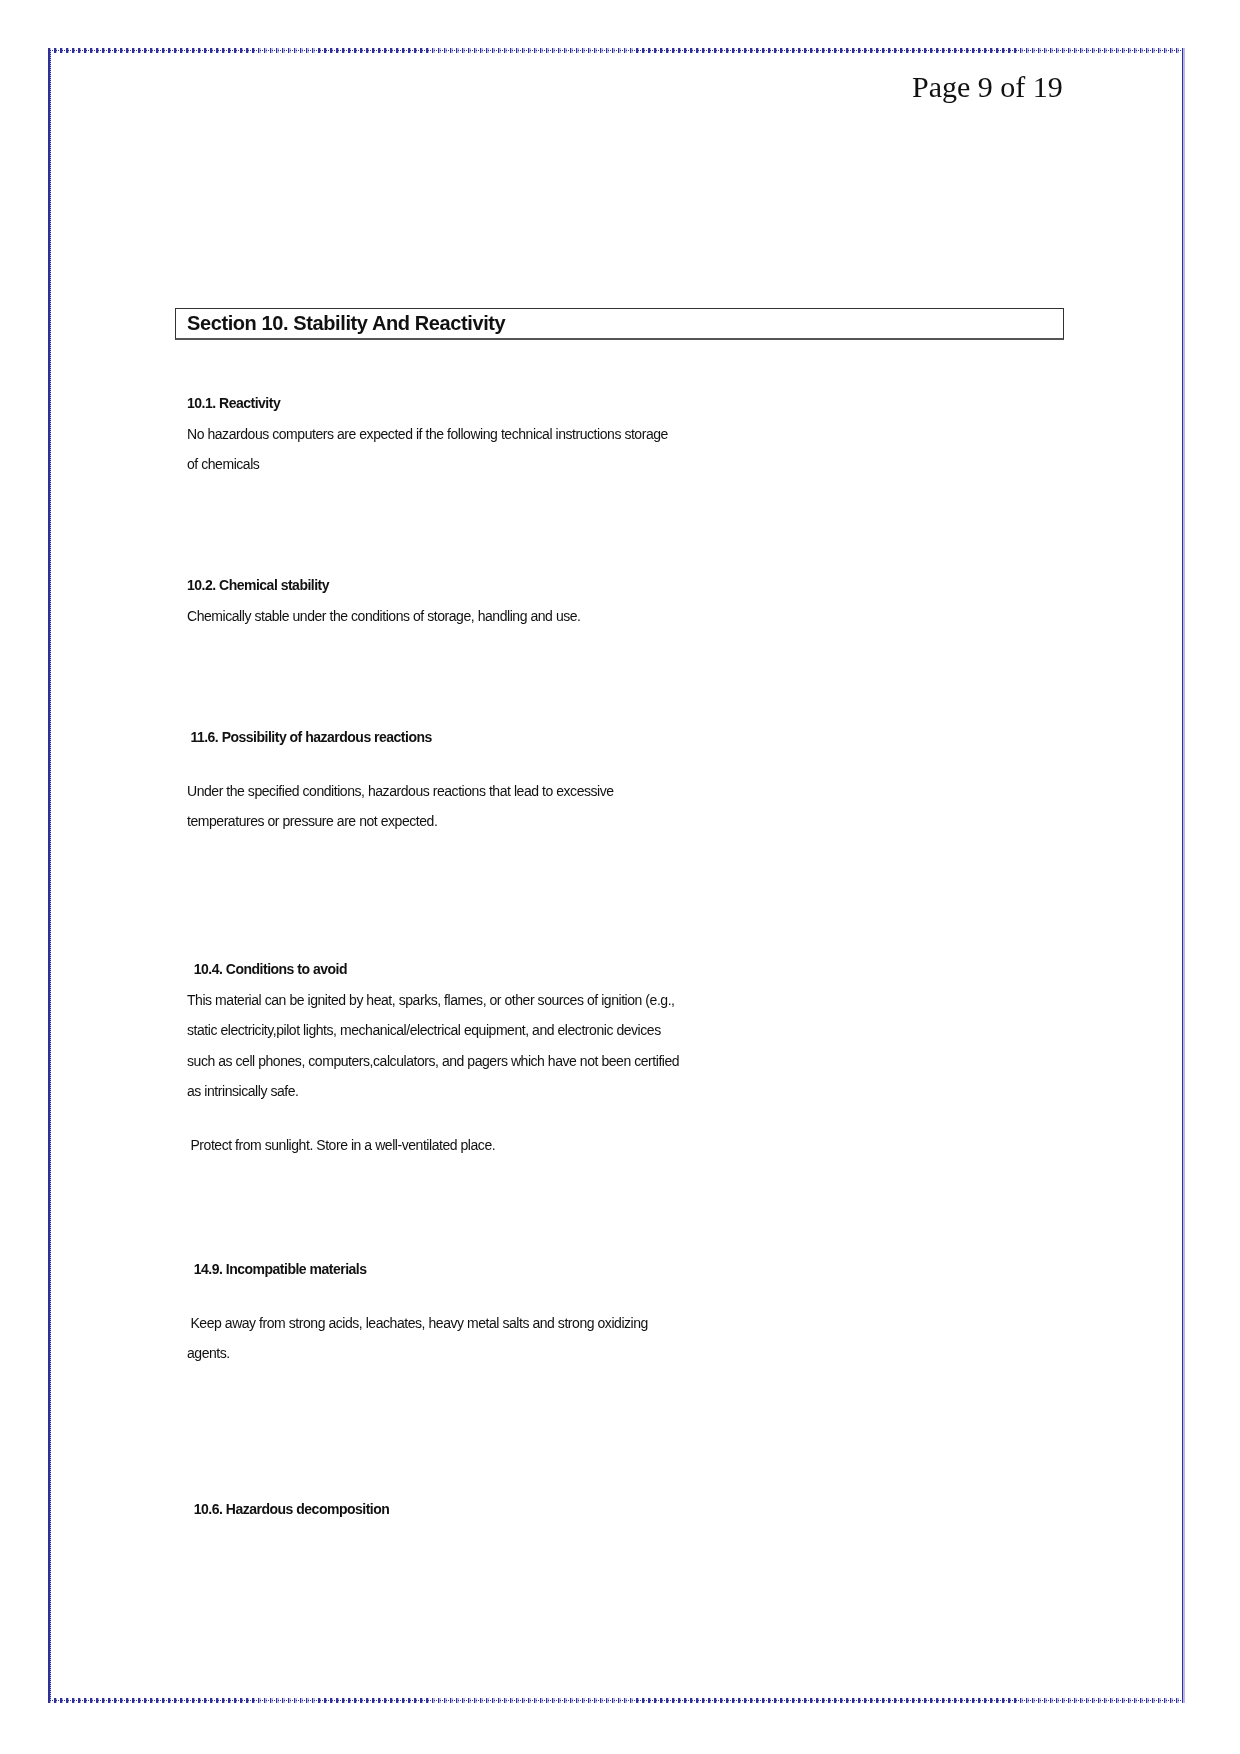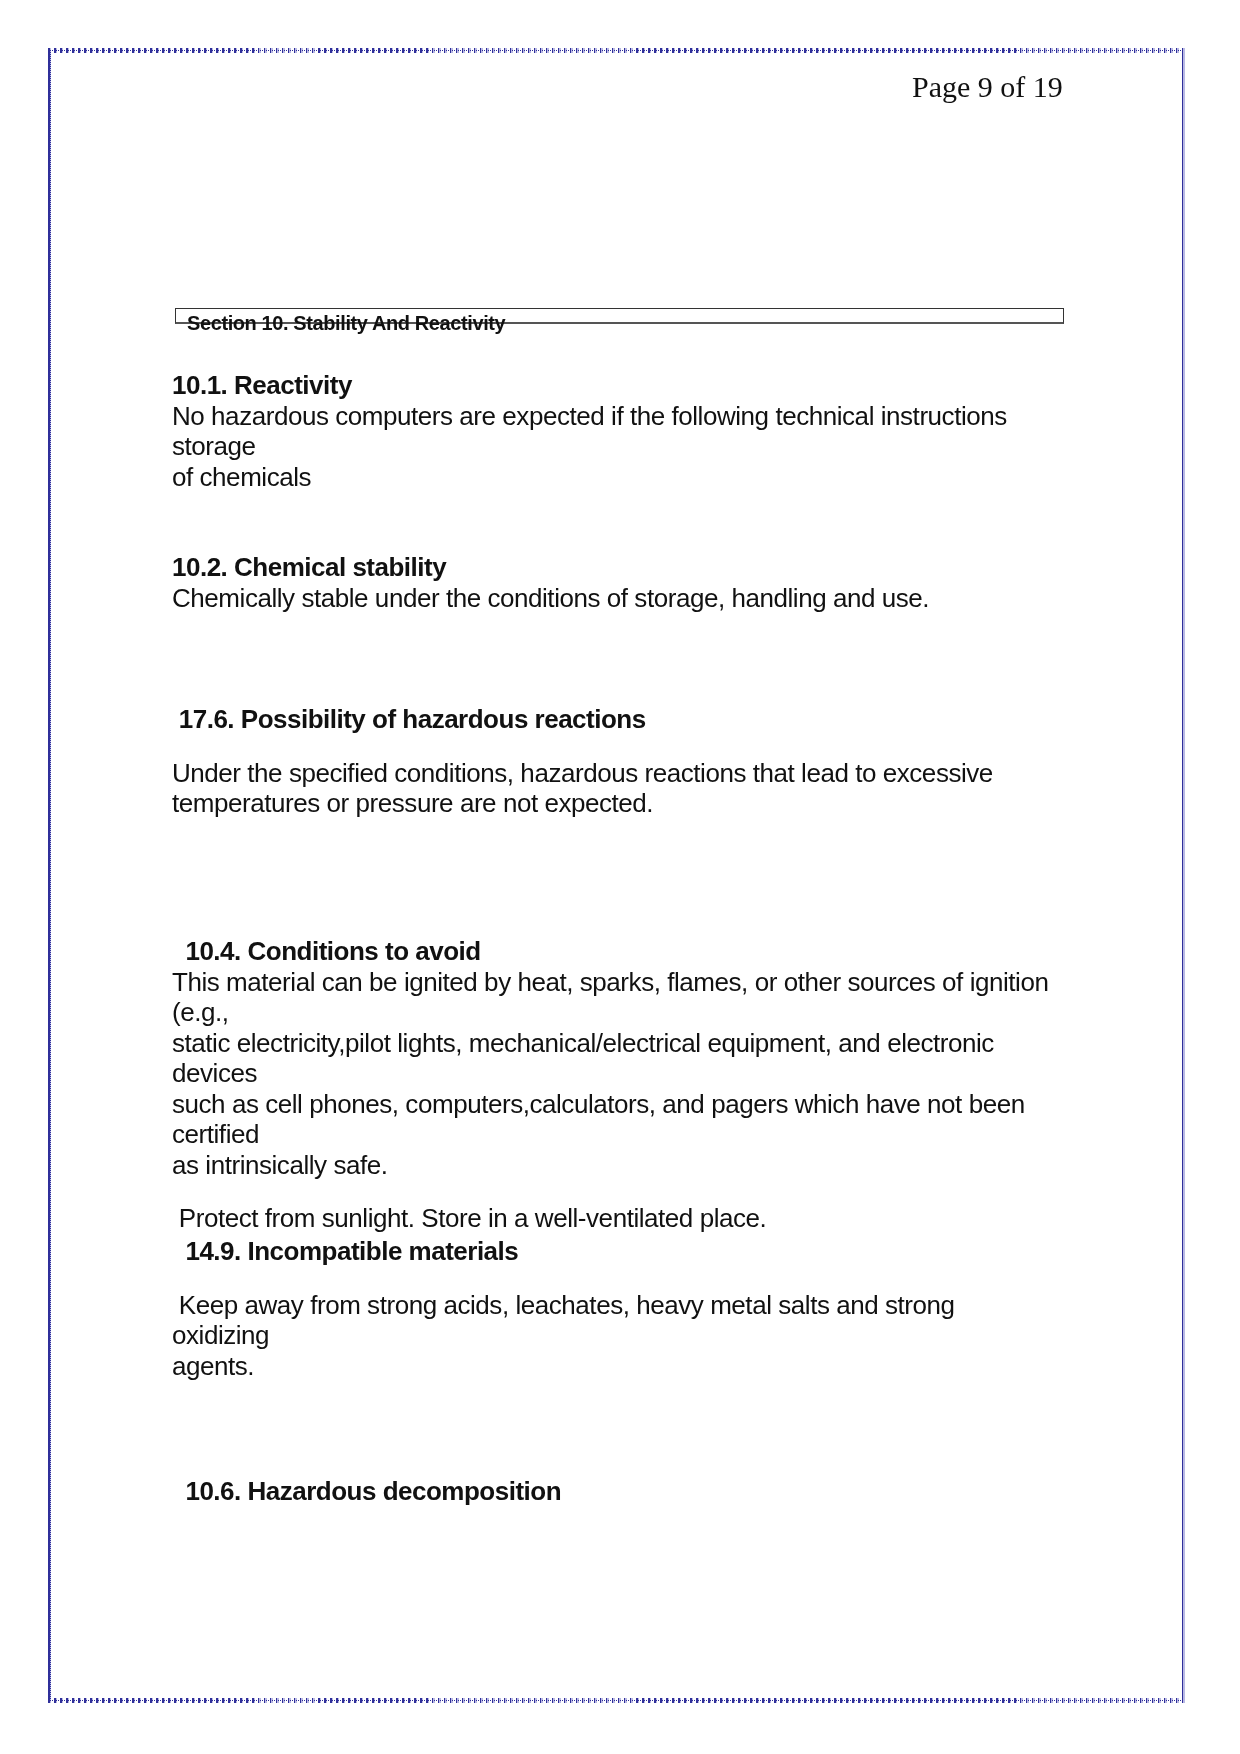--- a/index.html
+++ b/index.html
@@ -33,37 +33,38 @@
     top: 70px;
     font-family: "Liberation Serif", "DejaVu Serif", serif;
     font-size: 30px;
     color: #111111;
   }
   .section-header {
     position: absolute;
     left: 175px;
     top: 308px;
     width: 889px;
-    height: 16px;
+    height: 32px;
     box-sizing: border-box;
     border: 1.5px solid #333333;
     border-bottom: 2px solid #555555;
     padding-left: 11px;
     font-weight: bold;
     font-size: 20px;
     line-height: 29px;
     letter-spacing: -0.4px;
   }
   .block {
     position: absolute;
-    left: 172px;
+    left: 187px;
     width: 880px;
-    font-size: 26px;
+    font-size: 14px;
     line-height: 30.5px;
     letter-spacing: -0.45px;
+    margin-top: 18px;
   }
   .heading {
     font-weight: bold;
     letter-spacing: -0.5px;
   }
   .para { white-space: pre-wrap; }
 </style>
 </head>
 <body>
 
@@ -78,21 +79,21 @@
   <div class="para">No hazardous computers are expected if the following technical instructions storage
 of chemicals</div>
 </div>
 
 <div class="block" style="top:552px;">
   <div class="heading para">10.2. Chemical stability</div>
   <div class="para">Chemically stable under the conditions of storage, handling and use.</div>
 </div>
 
 <div class="block" style="top:704px;">
-  <div class="heading para"> 17.6. Possibility of hazardous reactions</div>
+  <div class="heading para"> 11.6. Possibility of hazardous reactions</div>
   <div class="para" style="margin-top:23px;">Under the specified conditions, hazardous reactions that lead to excessive
 temperatures or pressure are not expected.</div>
 </div>
 
 <div class="block" style="top:936px;">
   <div class="heading para">  10.4. Conditions to avoid</div>
   <div class="para">This material can be ignited by heat, sparks, flames, or other sources of ignition (e.g.,
 static electricity,pilot lights, mechanical/electrical equipment, and electronic devices
 such as cell phones, computers,calculators, and pagers which have not been certified
 as intrinsically safe.</div>

